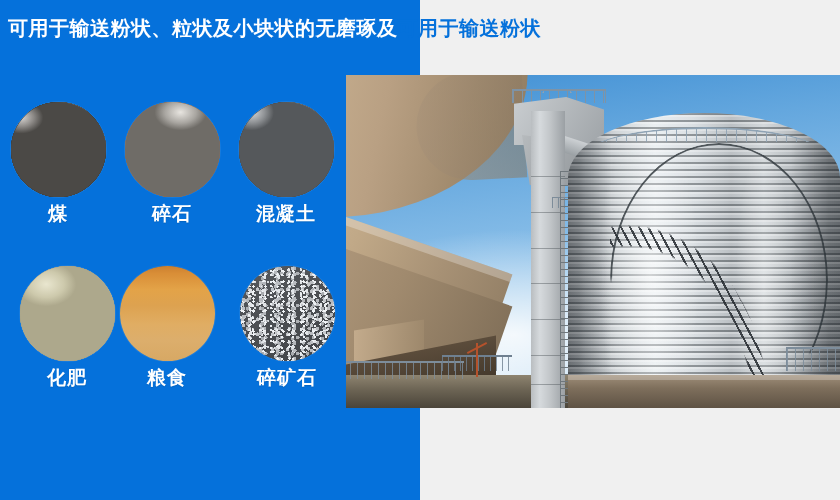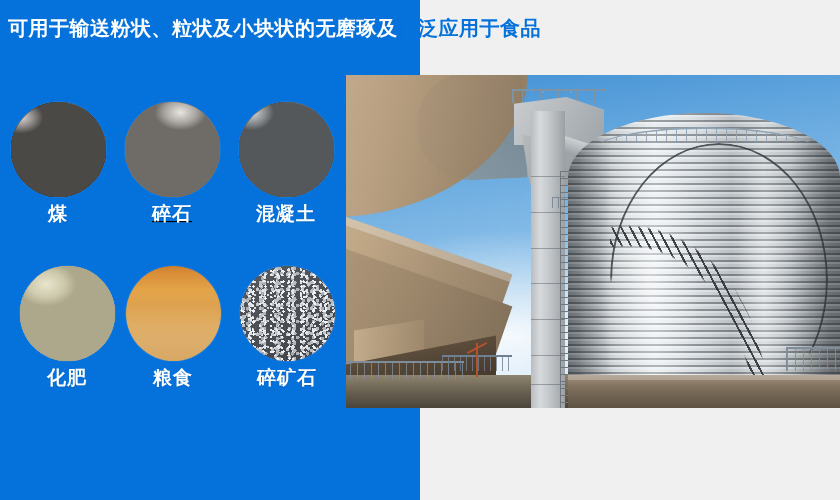--- a/index.html
+++ b/index.html
@@ -30,24 +30,24 @@
   }
   .headline .hl-white{color:#ffffff;margin-top:32px;}
 
   
   .materials{position:absolute;left:0;top:72px;width:420px;height:428px;z-index:5;}
   .mrow{position:absolute;left:0;width:346px;}
   .mrow.r1{top:30px;}
   .mrow.r2{top:194px;}
   .mcell{position:absolute;width:110px;text-align:center;}
   .mcell.c1{left:3px;}
-  .mcell.c2{left:117px;text-decoration:underline;}
+  .mcell.c2{left:117px;}
   .mcell.c3{left:231px;}
   .mcell.r2c1{left:12px;}
-  .mcell.r2c2{left:118px;}
+  .mcell.r2c2{left:112px;}
   .mcell.r2c3{left:232px;}
 
   .circ{
     width:95px;height:95px;border-radius:50%;
     margin:0 auto;overflow:hidden;position:relative;
     box-shadow:0 0 0 1px rgba(255,255,255,.08);
   }
   .mlabel{
     margin-top:7px;color:#ffffff;font-size:19px;font-weight:bold;
     letter-spacing:1px;line-height:1.1;text-shadow:0 1px 1px rgba(0,0,0,.12);
@@ -342,21 +342,21 @@
   }
 </style>
 </head>
 <body>
 
 <div class="stage">
 
   <div class="header-blue"></div>
   <div class="left-blue"></div>
 
-  <div class="headline"><span class="hl-white">可用于输送粉状、粒状及小块状的无磨琢及</span><span class="hl-gray">广泛应用于食品</span></div>
+  <div class="headline"><span class="hl-white">可用于输送粉状、粒状及小块状的无磨琢及</span><span class="hl-gray">可用于输送粉状</span></div>
 
   <div class="photo">
     <div class="sky"></div>
 
     <div class="beamwrap">
       <div class="beam-curve"></div>
       <div class="beam-diag"></div>
       <div class="beam-diag2"></div>
       <div class="beam-edge"></div>
       <div class="beam-pillar"></div>

